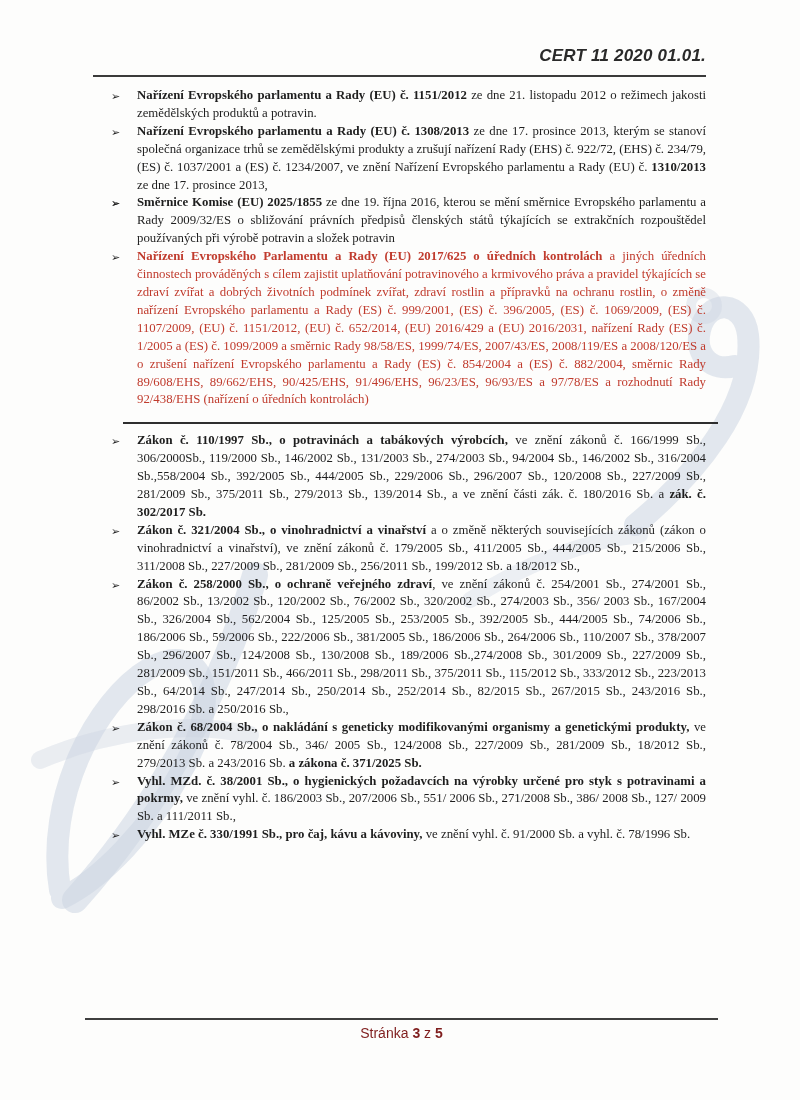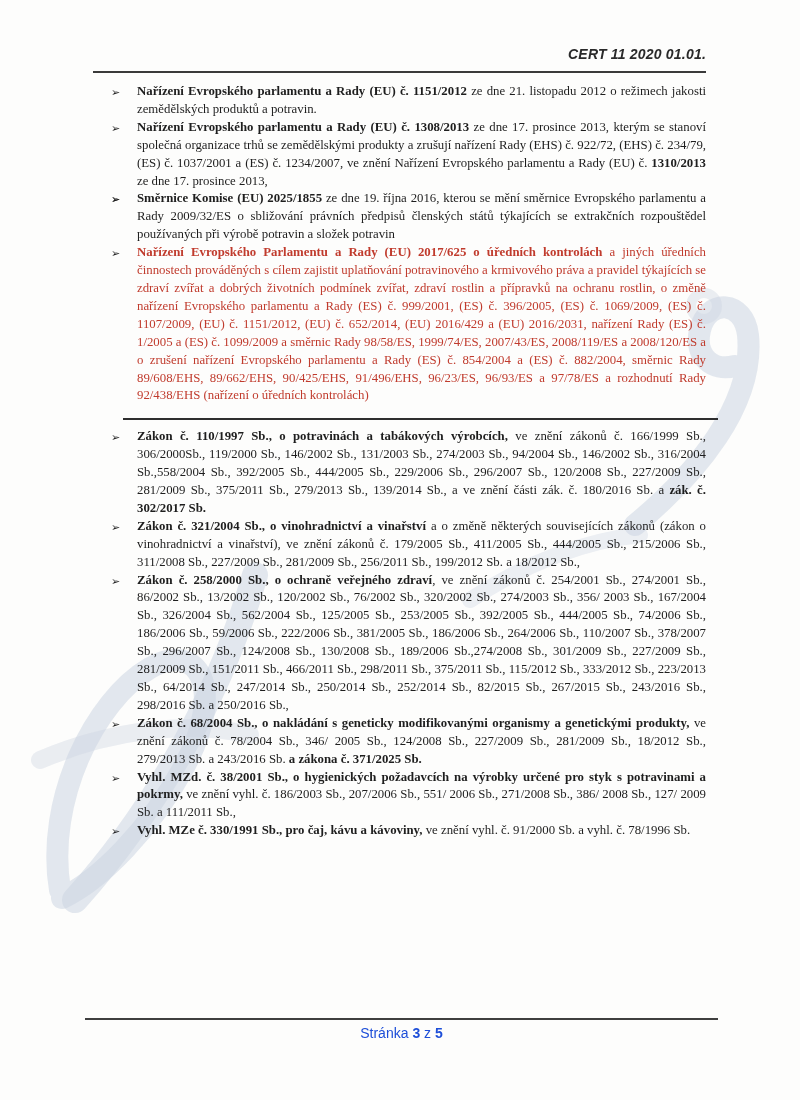--- a/index.html
+++ b/index.html
@@ -19,21 +19,21 @@
   .content{
     position:relative;z-index:1;
     padding:0 94px 0 93px;
   }
   .doc-header{
     margin-top:46px;
     text-align:right;
     font-family:"Liberation Sans","DejaVu Sans",sans-serif;
     font-style:italic;
     font-weight:bold;
-    font-size:14px;
+    font-size:17px;
     color:#2a2a2a;
     letter-spacing:0.2px;
   }
   .header-rule{
     border:0;border-top:2px solid #3a3a3a;
     margin:9px 0 10px 0;
   }
   .list{margin:0;padding:0;}
   .li{
     position:relative;
@@ -57,21 +57,21 @@
     margin:13px -12px 8px 30px;
   }
   .page-footer{
     position:absolute;
     left:85px;right:82px;top:1018px;
     z-index:1;
     border-top:2px solid #3f3f3f;
     text-align:center;
     font-family:"Liberation Sans","DejaVu Sans",sans-serif;
     font-size:14px;
-    color:#1d4ed8;
+    color:#7f1d1d;
     padding-top:5px;
   }
   .page-footer b{font-weight:bold;}
 </style>
 </head>
 <body>
 
 <div class="page">
 
   <svg class="watermark" viewBox="0 0 800 1100" aria-hidden="true">

